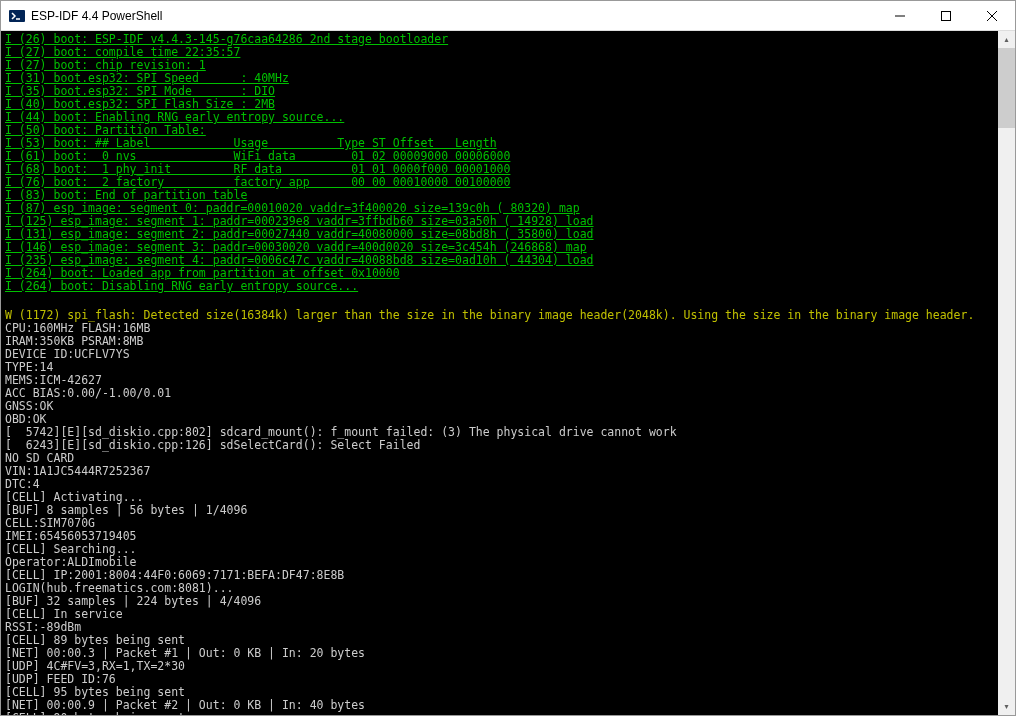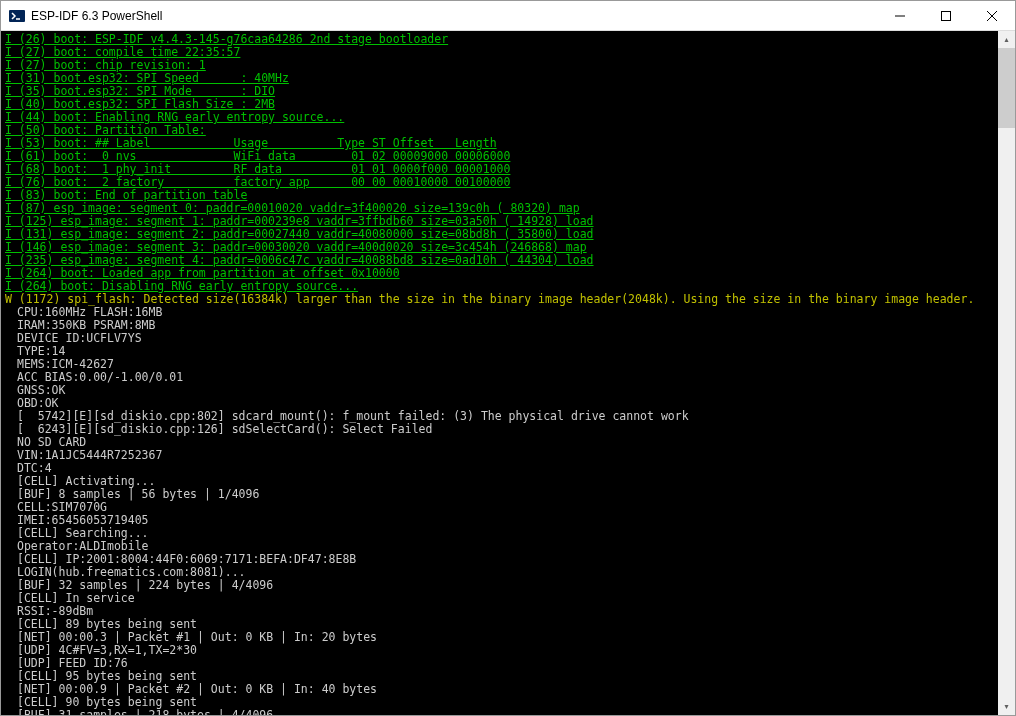--- a/index.html
+++ b/index.html
@@ -73,24 +73,24 @@
     }
     .line {
       white-space: pre;
     }
     .green {
       color: #00c000;
       text-decoration: underline;
     }
     .yellow {
       color: #c0c000;
+      margin-top: 16px;
     }
     .white {
       color: #cccccc;
-      margin-left: 12px;
     }
     .scrollbar {
       width: 17px;
       background: #f0f0f0;
       position: relative;
     }
     .scroll-track {
       position: absolute;
       top: 17px;
       bottom: 17px;
@@ -126,21 +126,21 @@
 
 <div class="window">
   <div class="titlebar">
     <div class="titlebar-icon">
       <svg width="16" height="16" viewBox="0 0 16 16">
         <rect x="0" y="2" width="16" height="12" rx="1" fill="#012456"></rect>
         <path d="M3 5 L6 8 L3 11" stroke="#fff" stroke-width="1.5" fill="none"></path>
         <line x1="7" y1="11" x2="11" y2="11" stroke="#fff" stroke-width="1.5"></line>
       </svg>
     </div>
-    <div class="titlebar-title">ESP-IDF 6.3 PowerShell</div>
+    <div class="titlebar-title">ESP-IDF 4.4 PowerShell</div>
     <div class="titlebar-controls">
       <div class="titlebar-btn">
         <svg width="10" height="10" viewBox="0 0 10 10">
             <line x1="0" y1="5" x2="10" y2="5" stroke="#000" stroke-width="1"></line>
           </svg>
       </div>
       <div class="titlebar-btn">
         <svg width="10" height="10" viewBox="0 0 10 10">
             <rect x="0.5" y="0.5" width="9" height="9" stroke="#000" stroke-width="1" fill="none"></rect>
           </svg>

